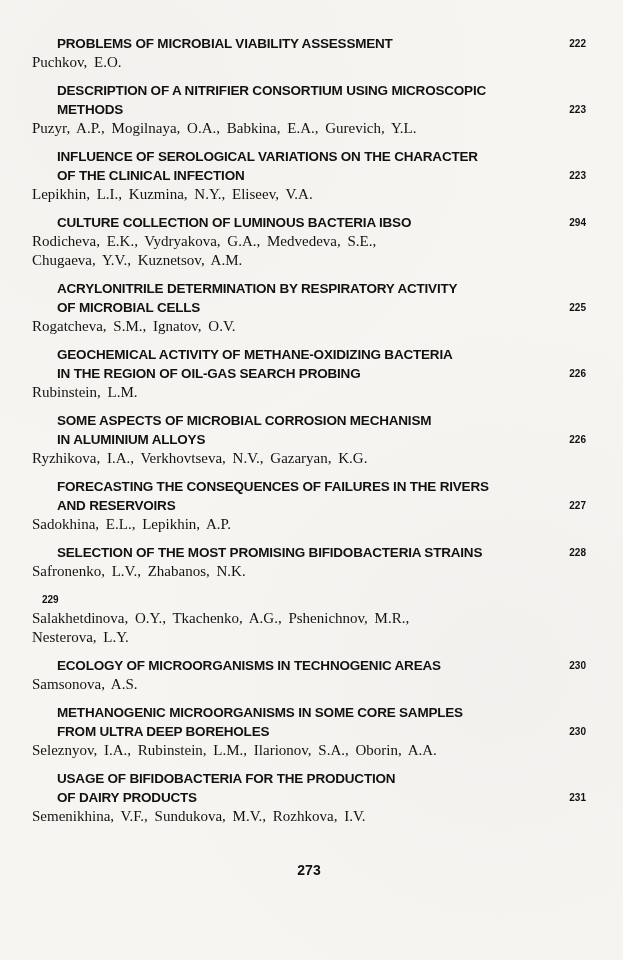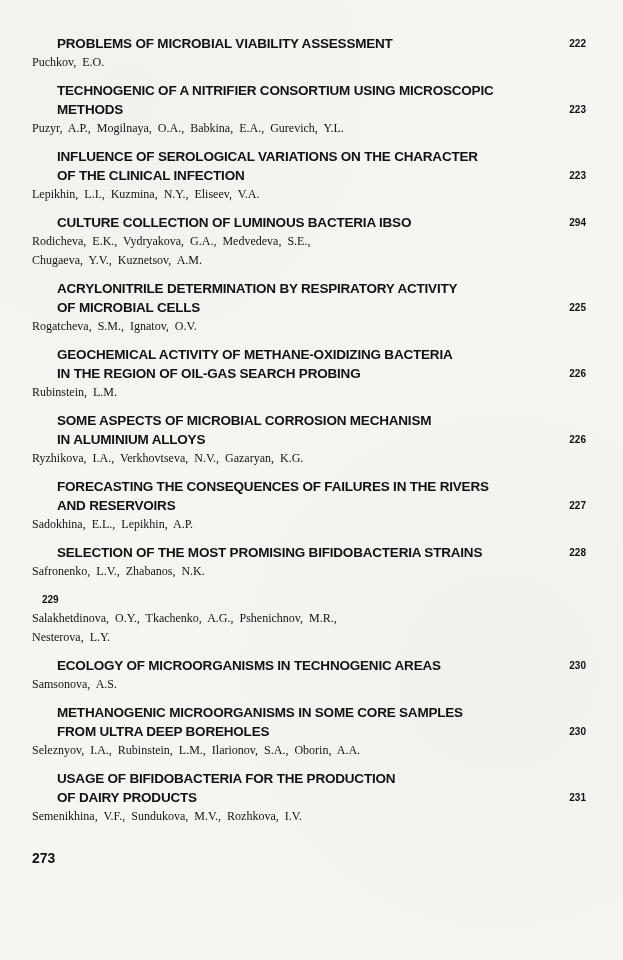--- a/index.html
+++ b/index.html
@@ -49,31 +49,31 @@
     font-family: "Liberation Sans", sans-serif;
     font-size: 10px;
     font-weight: 600;
     line-height: 19px;
     color: #121110;
     flex: 0 0 auto;
     padding-left: 10px;
   }
   .authors {
     font-family: "Liberation Serif", "DejaVu Serif", serif;
-    font-size: 12px;
+    font-size: 15px;
     line-height: 19px;
     word-spacing: 3px;
     color: #151311;
   }
   .author-line {
     white-space: nowrap;
   }
   .footer {
-    margin-top: 24px;
-    text-align: left;
+    margin-top: 36px;
+    text-align: center;
     font-family: "Liberation Sans", sans-serif;
     font-size: 14px;
     font-weight: 600;
     color: #121110;
   }
 </style>
 </head>
 <body>
 
 <div class="page">
@@ -86,21 +86,21 @@
       <div class="page-num">222</div>
     </div>
     <div class="authors">
           <div class="author-line">Puchkov, E.O.</div>
         </div>
   </div>
 
   <div class="entry">
     <div class="entry-head">
       <div class="title-lines">
-            <div class="title-line">TECHNOGENIC OF A NITRIFIER CONSORTIUM USING MICROSCOPIC</div>
+            <div class="title-line">DESCRIPTION OF A NITRIFIER CONSORTIUM USING MICROSCOPIC</div>
             <div class="title-line">METHODS</div>
           </div>
       <div class="page-num">223</div>
     </div>
     <div class="authors">
           <div class="author-line">Puzyr, A.P., Mogilnaya, O.A., Babkina, E.A., Gurevich, Y.L.</div>
         </div>
   </div>
 
   <div class="entry">

